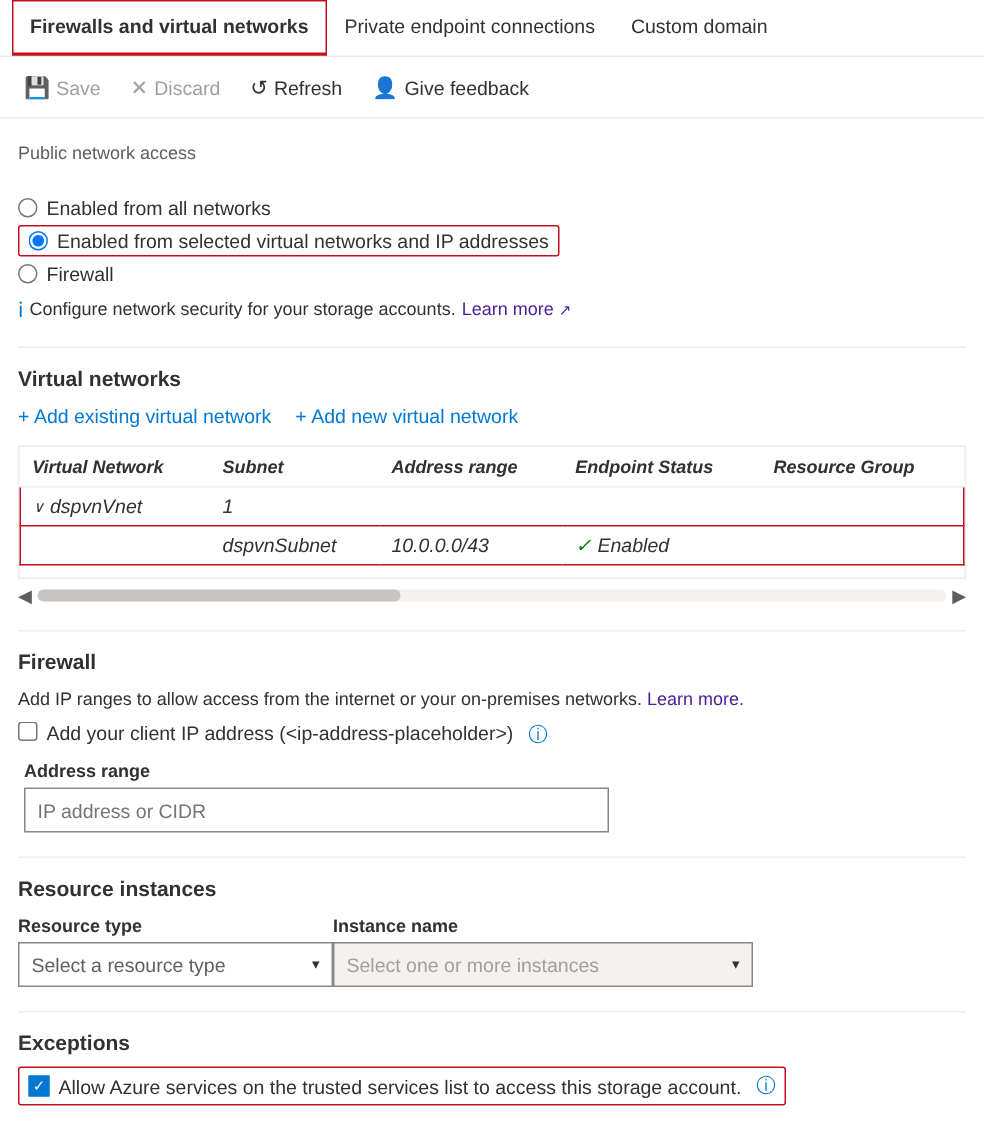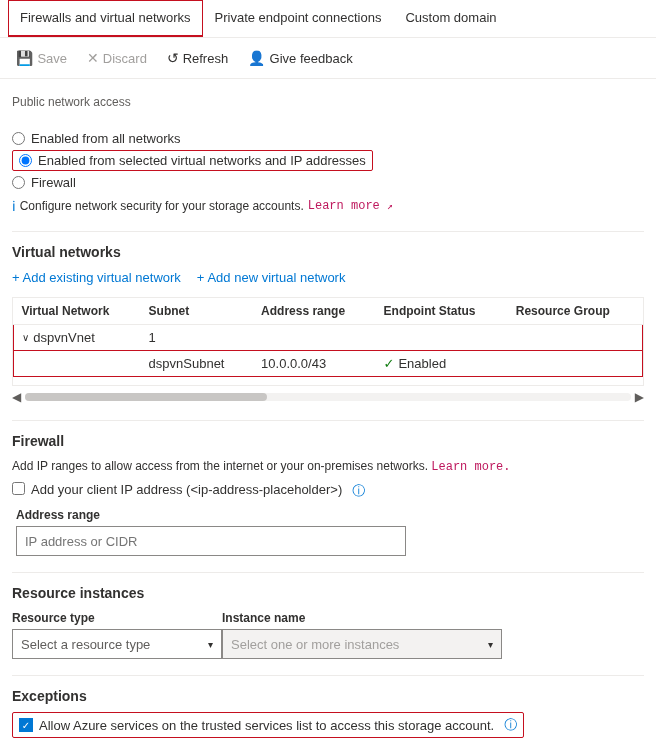--- a/index.html
+++ b/index.html
@@ -1,42 +1,42 @@
 <!DOCTYPE html>
 <html><head>
   <meta charset="utf-8">
   <style>
     * { box-sizing: border-box; margin: 0; padding: 0; }
     body { font-family: 'Segoe UI', Arial, sans-serif; font-size: 13px; color: #323130; background: #fff; width: 656px; }
     .tab { padding: 10px 12px; cursor: pointer; font-size: 13px; color: #323130; border-bottom: 2px solid transparent; white-space: nowrap; }
-    .tab.active { border-bottom: 2px solid #c50f1f; color: #323130; font-weight: 400; outline: 1px solid #c50f1f; outline-offset: -1px; }
+    .tab.active { border-bottom: 2px solid #c50f1f; color: #323130; font-weight: 700; outline: 1px solid #c50f1f; outline-offset: -1px; }
     
     .toolbar { display: flex; align-items: center; padding: 8px 8px; gap: 4px; border-bottom: 1px solid #edebe9; }
     .toolbar-btn { display: flex; align-items: center; gap: 4px; padding: 4px 8px; font-size: 13px; color: #323130; background: none; border: none; cursor: pointer; }
     .toolbar-btn.disabled { color: #a19f9d; cursor: default; }
     .toolbar-btn .icon { font-size: 14px; }
     
     .content { padding: 16px 12px; }
     
     .section-label { font-size: 12px; color: #605e5c; margin-bottom: 22px; }
     
     .radio-group { display: flex; flex-direction: column; gap: 4px; margin-bottom: 6px; }
     .radio-item { display: flex; align-items: center; gap: 6px; font-size: 13px; }
     .radio-item input[type="radio"] { margin: 0; }
     
     .info-text { font-size: 12px; color: #323130; margin-bottom: 16px; display: flex; align-items: center; gap: 4px; }
     .info-icon { color: #0078d4; font-size: 14px; }
-    .link { color: #be185d; text-decoration: none; cursor: pointer; font-family: Liberation Mono, monospace; }
+    .link { color: #4c1d95; text-decoration: none; cursor: pointer; }
     
     .section-title { font-size: 14px; font-weight: 600; margin-bottom: 10px; }
     
     .add-links { display: flex; align-items: center; gap: 16px; margin-bottom: 12px; }
     .add-link { color: #0078d4; cursor: pointer; font-size: 13px; display: flex; align-items: center; gap: 3px; }
     
-    .table { width: 100%; border-collapse: collapse; margin-bottom: 8px; }
+    .table { width: 100%; border-collapse: collapse; margin-bottom: 8px; font-style: italic; }
     .table th { font-size: 12px; font-weight: 600; color: #323130; text-align: left; padding: 6px 8px; border-bottom: 1px solid #edebe9; }
     .table td { font-size: 13px; color: #323130; padding: 5px 8px; }
     
     .scroll-bar-container { display: flex; align-items: center; gap: 4px; margin-bottom: 16px; }
     .scroll-arrow { color: #605e5c; font-size: 12px; cursor: pointer; }
     .scroll-track { flex: 1; height: 8px; background: #f3f2f1; border-radius: 4px; position: relative; }
     .scroll-thumb { position: absolute; left: 0; top: 0; width: 40%; height: 100%; background: #c8c6c4; border-radius: 4px; }
     
     .divider { border: none; border-top: 1px solid #edebe9; margin: 12px 0; }
     

